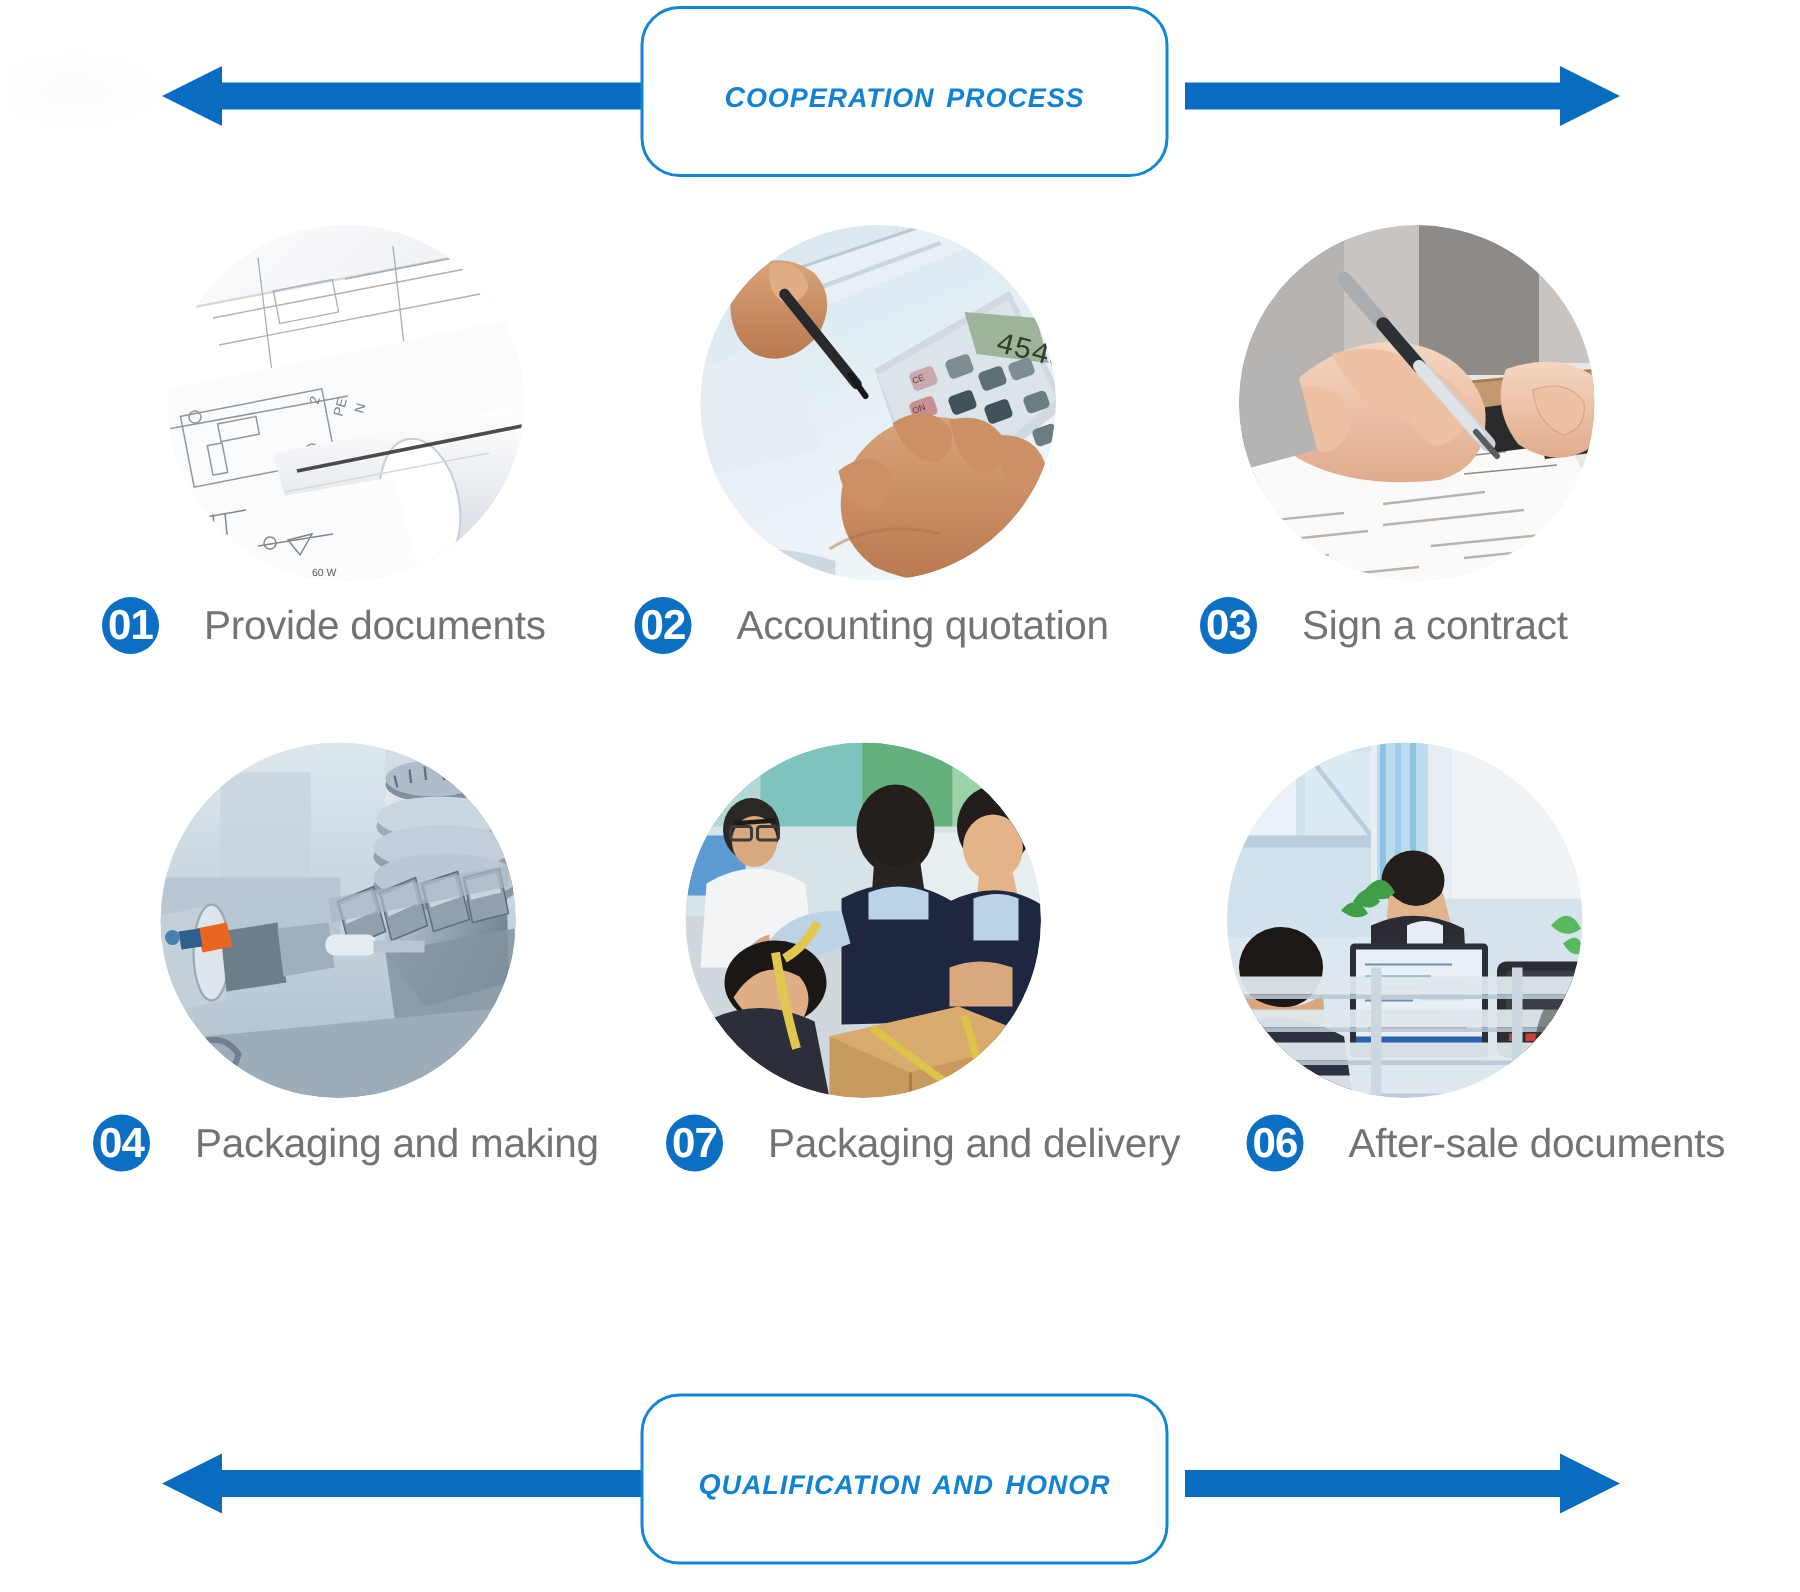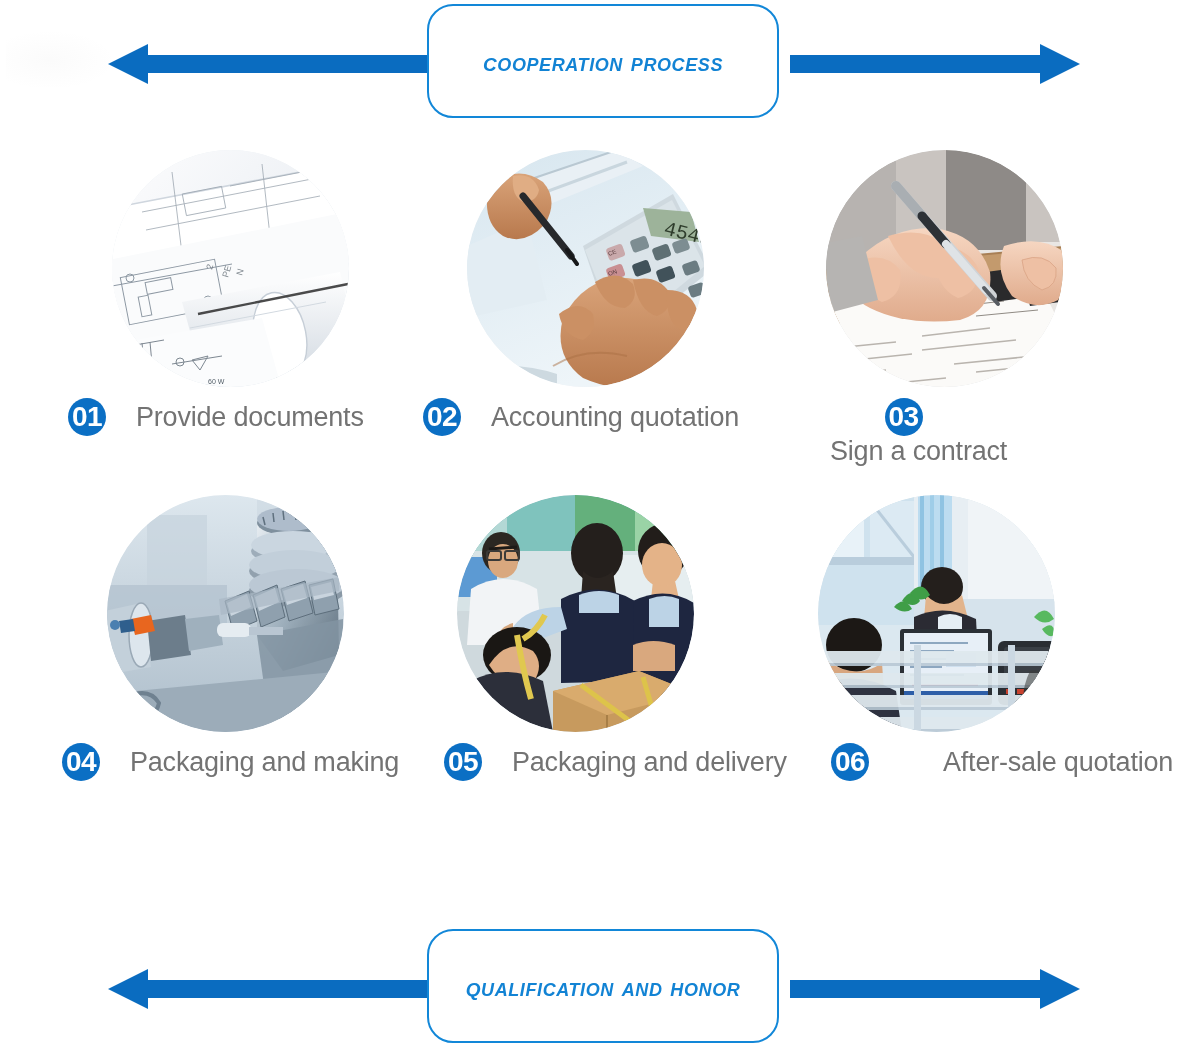--- a/index.html
+++ b/index.html
@@ -129,28 +129,28 @@
     color: #737373;
     letter-spacing: -0.2px;
   }
 
   
   .r1 .cell-0 .photo   { left: 112px; }
   .r1 .cell-0 .caption { left: 68px;  }
   .r1 .cell-1 .photo   { left: 102px; }
   .r1 .cell-1 .caption { left: 58px; align-items: center;  }
   .r1 .cell-2 .photo   { left: 96px;  }
-  .r1 .cell-2 .caption { left: 70px; flex-direction: column;  }
+  .r1 .cell-2 .caption { left: 70px;  }
 
   .r2 .cell-0 .photo   { left: 107px; }
   .r2 .cell-0 .caption { left: 62px;  }
   .r2 .cell-1 .photo   { left: 92px;  }
   .r2 .cell-1 .caption { left: 79px;  }
   .r2 .cell-2 .photo   { left: 88px;  }
-  .r2 .cell-2 .caption { left: 101px; gap: 44px; }
+  .r2 .cell-2 .caption { left: 101px; }
 
   .watermark {
     position: absolute;
     left: 6px;
     top: 30px;
     width: 110px;
     height: 60px;
     opacity: 0.035;
     background: radial-gradient(ellipse at 40% 50%, #888 0%, rgba(255,255,255,0) 70%);
     pointer-events: none;
@@ -538,21 +538,21 @@
               <path d="M150,220 L150,237" stroke="#a87f47" stroke-width="2"></path>
               <path d="M124,190 L178,230" stroke="#ddc34a" stroke-width="5" fill="none"></path>
               <path d="M186,182 L202,237" stroke="#ddc34a" stroke-width="5" fill="none"></path>
 
               <path d="M60,140 Q66,176 74,204" stroke="#e0c84f" stroke-width="6" fill="none"></path>
               <path d="M88,120 Q80,136 66,144" stroke="#e0c84f" stroke-width="6" fill="none"></path>
             </g>
           </svg>
         </div>
         <div class="caption">
-          <div class="badge">05</div>
+          <div class="badge">07</div>
           <div class="cap-label">Packaging and delivery</div>
         </div>
       </div>
 
       <div class="cell cell-2">
         <div class="photo">
           <svg width="237" height="237" viewBox="0 0 237 237">
             <defs>
               <clipPath id="c6">
                   <circle cx="118.5" cy="118.5" r="118.5"></circle>
@@ -632,21 +632,21 @@
               </g>
               <rect x="96" y="150" width="7" height="87" fill="#cbd8e2"></rect>
               <rect x="190" y="150" width="7" height="87" fill="#cbd8e2"></rect>
 
               <path d="M212,176 Q237,168 237,237 L206,237 Q200,200 212,176 Z" fill="#3b3a39" opacity="0.55"></path>
             </g>
           </svg>
         </div>
         <div class="caption">
           <div class="badge">06</div>
-          <div class="cap-label">After-sale quotation</div>
+          <div class="cap-label">After-sale documents</div>
         </div>
       </div>
     </div>
   </div>
 
   <div class="banner banner-bottom">
 
     <div class="arrow arrow-left">
       <svg width="320" height="40" viewBox="0 0 320 40">
         <path d="M0,20 L40,0 L40,11 L320,11 L320,29 L40,29 L40,40 Z" fill="#0a6cc0"></path>

